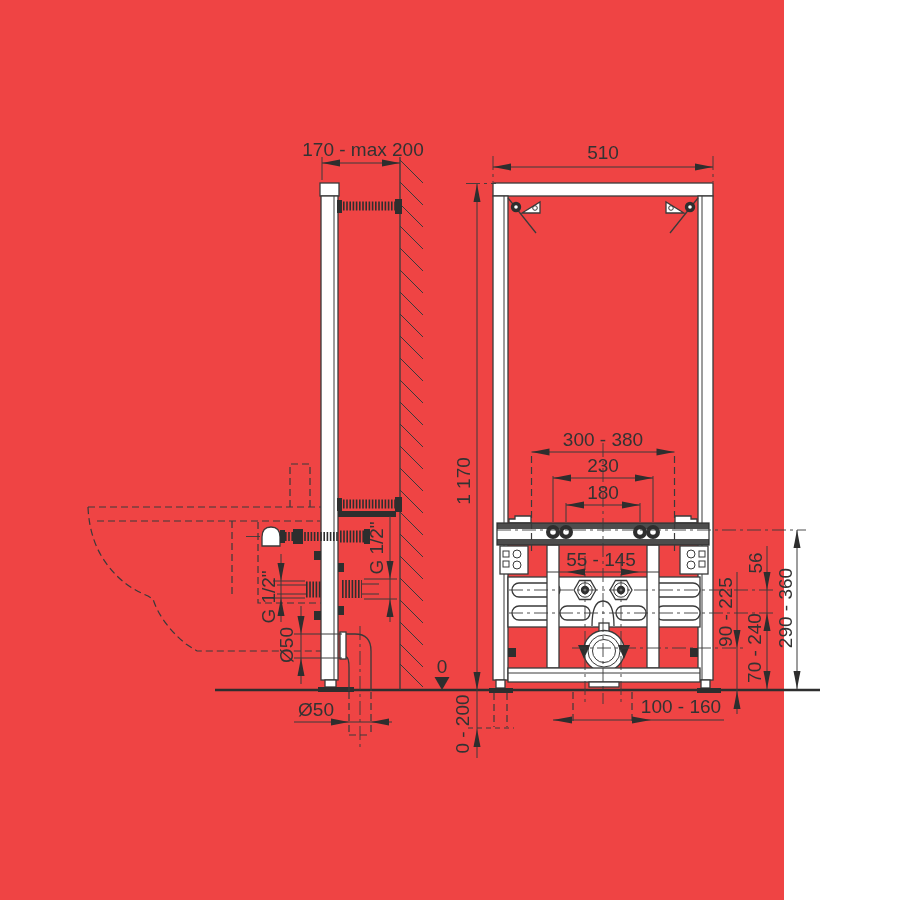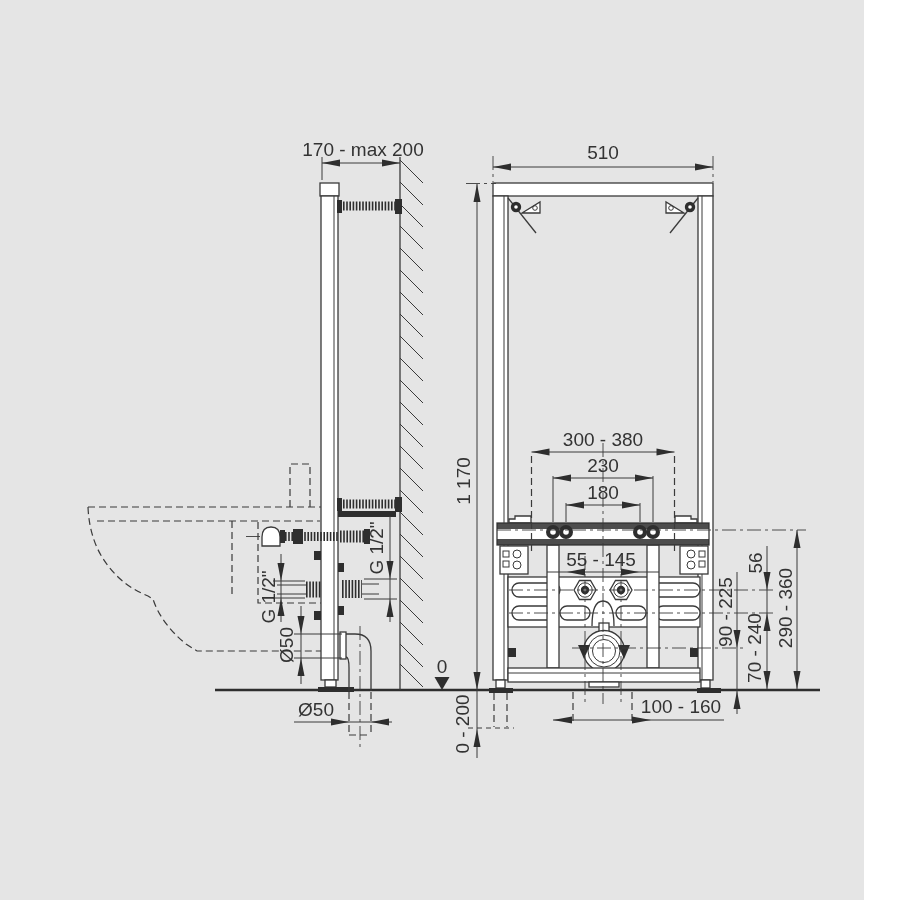--- a/index.html
+++ b/index.html
@@ -1,16 +1,16 @@
 <!DOCTYPE html>
 <html><head>
 <meta charset="utf-8">
 <style>
   html,body{margin:0;padding:0;background:#ffffff;}
-  .stage{position:relative;width:864px;height:900px;background:#e5e5e5;font-family:"Liberation Sans",sans-serif;}
+  .stage{position:relative;width:784px;height:900px;background:#ef4444;font-family:"Liberation Sans",sans-serif;}
   svg{position:absolute;left:0;top:0;}
   text{font-family:"Liberation Sans",sans-serif;font-size:19px;fill:#333;}
   .ln{stroke:#3a3a3a;stroke-width:1.3;fill:none;}
   .thin{stroke:#3a3a3a;stroke-width:1;fill:none;}
   .dim{stroke:#3a3a3a;stroke-width:1;fill:none;}
   .dash{stroke:#3a3a3a;stroke-width:1.2;fill:none;stroke-dasharray:7 4;}
   .cdash{stroke:#3a3a3a;stroke-width:0.9;fill:none;stroke-dasharray:14 4 3 4;}
   .fdash{stroke:#3a3a3a;stroke-width:1;fill:none;stroke-dasharray:5 4;}
   .arr{fill:#2e2e2e;stroke:none;}
   .dk{fill:#2e2e2e;stroke:none;}

